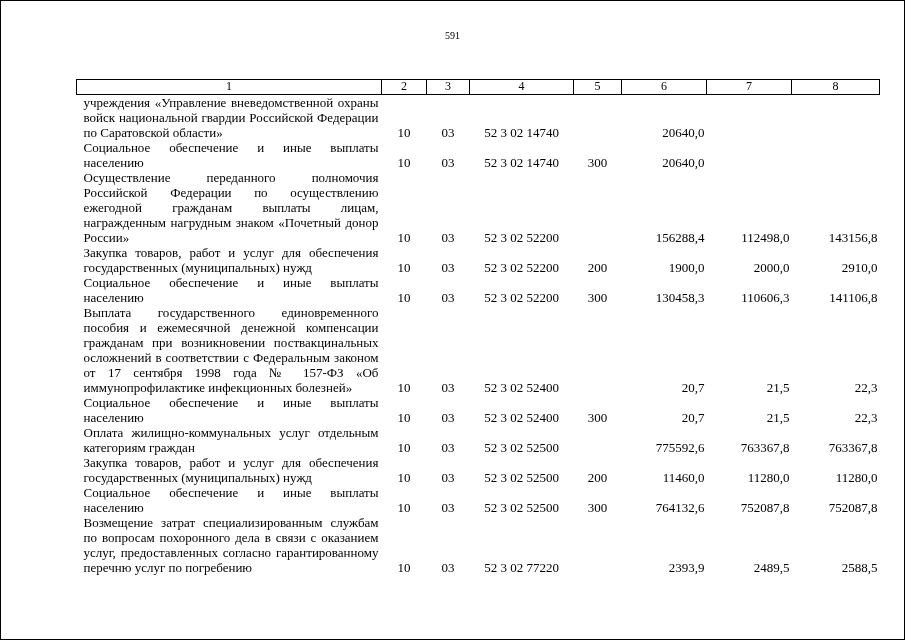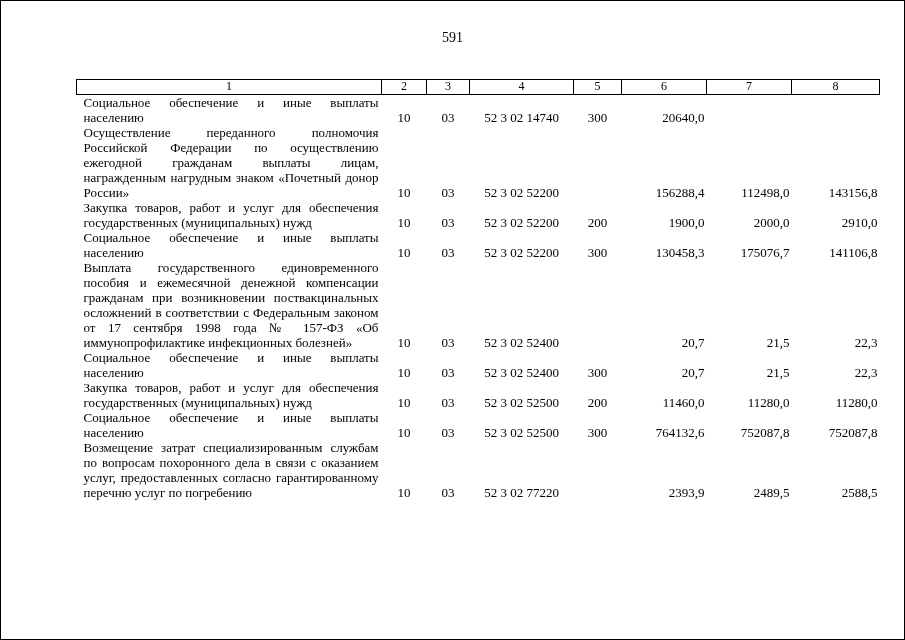--- a/index.html
+++ b/index.html
@@ -17,21 +17,21 @@
     font-family: "Liberation Serif", serif;
     color: #000000;
     overflow: hidden;
   }
   .page-number {
     position: absolute;
     top: 29px;
     left: 0;
     width: 100%;
     text-align: center;
-    font-size: 14px;
+    font-size: 10px;
   }
   table.budget-table {
     position: absolute;
     left: 75px;
     top: 78px;
     width: 803px;
     border-collapse: collapse;
     table-layout: fixed;
     font-size: 13px;
   }
@@ -90,20 +90,30 @@
           <td>3</td>
           <td>4</td>
           <td>5</td>
           <td>6</td>
           <td>7</td>
           <td>8</td>
         </tr>
     </thead>
     <tbody id="table-body">
         <tr>
+          <td class="c1">учреждения «Управление вневедомственной охраны войск национальной гвардии Российской Федерации по Саратовской области»</td>
+          <td class="c2">10</td>
+          <td class="c3">03</td>
+          <td class="c4">52 3 02 14740</td>
+          <td class="c5"></td>
+          <td class="c6">20640,0</td>
+          <td class="c7"></td>
+          <td class="c8"></td>
+        </tr>
+        <tr>
           <td class="c1">Социальное обеспечение и иные выплаты населению</td>
           <td class="c2">10</td>
           <td class="c3">03</td>
           <td class="c4">52 3 02 14740</td>
           <td class="c5">300</td>
           <td class="c6">20640,0</td>
           <td class="c7"></td>
           <td class="c8"></td>
         </tr>
         <tr>
@@ -126,21 +136,21 @@
           <td class="c7">2000,0</td>
           <td class="c8">2910,0</td>
         </tr>
         <tr>
           <td class="c1">Социальное обеспечение и иные выплаты населению</td>
           <td class="c2">10</td>
           <td class="c3">03</td>
           <td class="c4">52 3 02 52200</td>
           <td class="c5">300</td>
           <td class="c6">130458,3</td>
-          <td class="c7">175076,7</td>
+          <td class="c7">110606,3</td>
           <td class="c8">141106,8</td>
         </tr>
         <tr>
           <td class="c1">Выплата государственного единовременного пособия и ежемесячной денежной компенсации гражданам при возникновении поствакцинальных осложнений в соответствии с Федеральным законом от 17 сентября 1998 года № 157-ФЗ «Об иммунопрофилактике инфекционных болезней»</td>
           <td class="c2">10</td>
           <td class="c3">03</td>
           <td class="c4">52 3 02 52400</td>
           <td class="c5"></td>
           <td class="c6">20,7</td>
           <td class="c7">21,5</td>
@@ -148,20 +158,30 @@
         </tr>
         <tr>
           <td class="c1">Социальное обеспечение и иные выплаты населению</td>
           <td class="c2">10</td>
           <td class="c3">03</td>
           <td class="c4">52 3 02 52400</td>
           <td class="c5">300</td>
           <td class="c6">20,7</td>
           <td class="c7">21,5</td>
           <td class="c8">22,3</td>
+        </tr>
+        <tr>
+          <td class="c1">Оплата жилищно-коммунальных услуг отдельным категориям граждан</td>
+          <td class="c2">10</td>
+          <td class="c3">03</td>
+          <td class="c4">52 3 02 52500</td>
+          <td class="c5"></td>
+          <td class="c6">775592,6</td>
+          <td class="c7">763367,8</td>
+          <td class="c8">763367,8</td>
         </tr>
         <tr>
           <td class="c1">Закупка товаров, работ и услуг для обеспечения государственных (муниципальных) нужд</td>
           <td class="c2">10</td>
           <td class="c3">03</td>
           <td class="c4">52 3 02 52500</td>
           <td class="c5">200</td>
           <td class="c6">11460,0</td>
           <td class="c7">11280,0</td>
           <td class="c8">11280,0</td>

